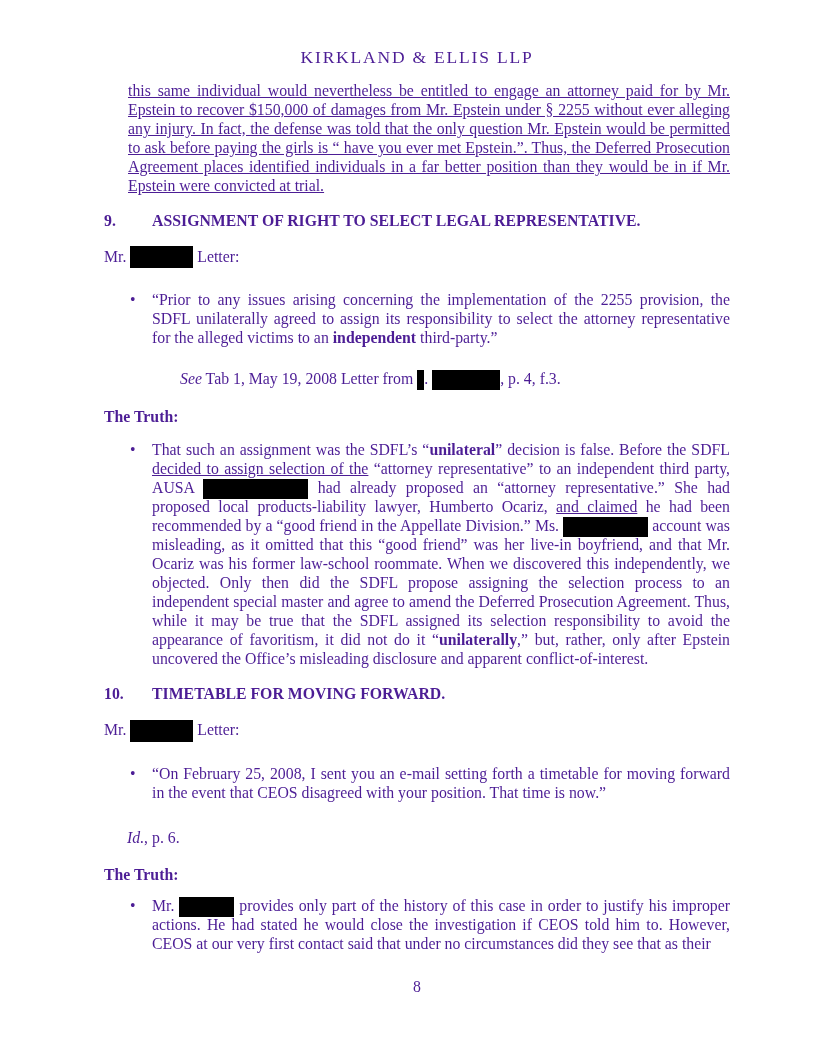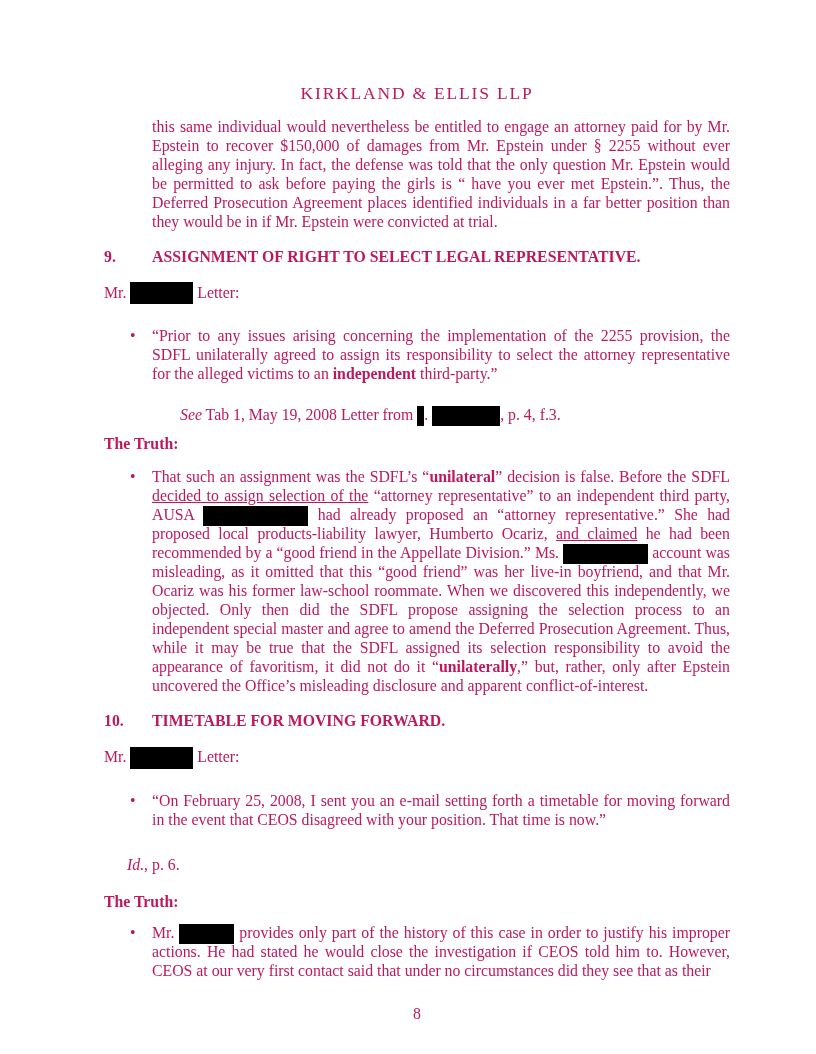--- a/index.html
+++ b/index.html
@@ -6,40 +6,40 @@
     margin: 0;
     padding: 0;
     background: #ffffff;
   }
   .page {
     position: relative;
     width: 816px;
     height: 1054px;
     background: #ffffff;
     box-sizing: border-box;
-    padding: 84px 86px 0 104px;
+    padding: 48px 86px 0 104px;
     font-family: "Liberation Serif", "DejaVu Serif", serif;
     font-size: 15.8px;
     line-height: 19px;
-    color: #be185d;
+    color: #4c1d95;
     overflow: hidden;
   }
   .firm-header {
     text-align: center;
     font-size: 17.5px;
     letter-spacing: 1.8px;
     font-weight: 500;
     margin-bottom: 14px;
     white-space: nowrap;
   }
   .para {
     text-align: justify;
     text-align-last: left;
   }
-  .indent-1 { margin-left: 48px; }
+  .indent-1 { margin-left: 24px; text-decoration: underline; }
   .intro { margin-bottom: 16px; }
   .sec-heading {
     font-weight: bold;
     margin-bottom: 15px;
   }
   .sec-num {
     display: inline-block;
     width: 48px;
     font-weight: bold;
   }
@@ -59,21 +59,21 @@
     text-align: justify;
     text-align-last: left;
   }
   .bullet-item .bullet-glyph {
     position: absolute;
     left: -22px;
     top: 0;
   }
   .citation {
     margin-left: 76px;
-    margin-bottom: 10px;
+    margin-bottom: 19px;
   }
   .cite2 { margin-bottom: 18px; margin-left: 23px; }
   .b2 { margin-bottom: 16px; }
   .b3 { margin-bottom: 26px; }
   .b4 { margin-bottom: 0; }
   .t2 { margin-bottom: 12px; }
   .ital { font-style: italic; }
   .bold-ital { font-weight: bold; }
   .uline { text-decoration: underline; }
   .redact {

